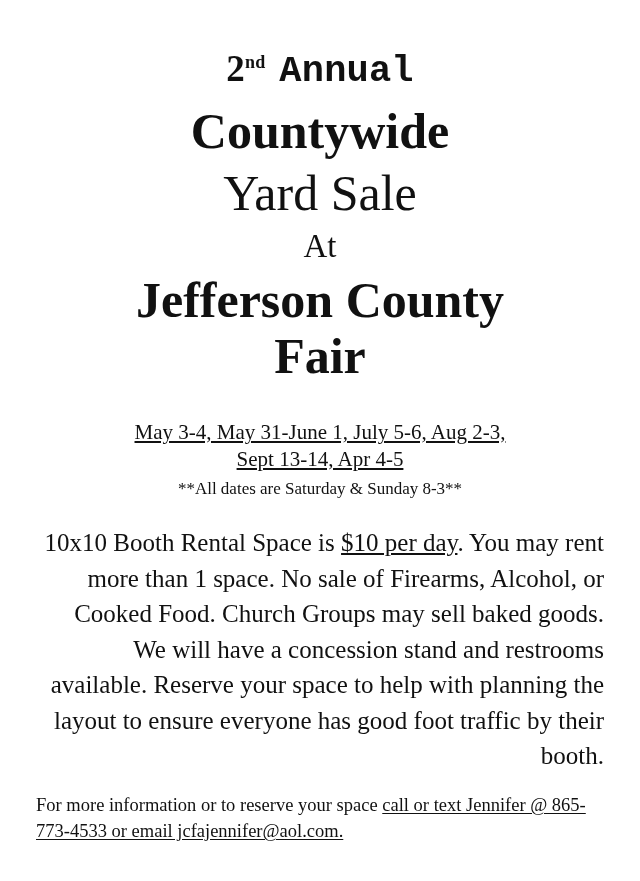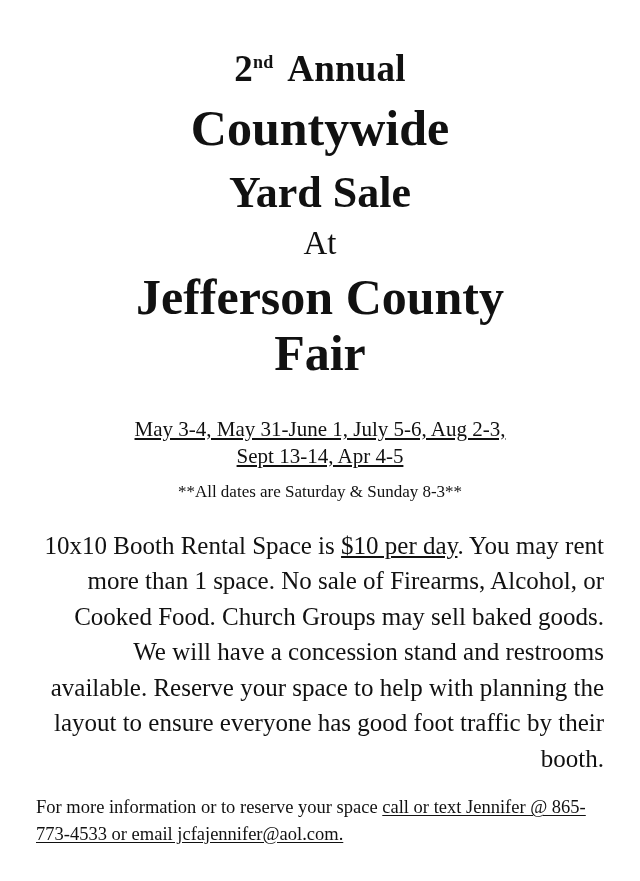--- a/index.html
+++ b/index.html
@@ -31,32 +31,33 @@
     margin-top: 10px;
     letter-spacing: 0.2px;
   }
   .line-annual .ord {
     font-size: 18px;
     vertical-align: super;
     font-weight: 700;
   }
   .line-annual .annual-word {
     margin-left: 14px;
+    font-family: Liberation Mono, monospace;
   }
   .line-countywide {
     font-size: 50px;
     font-weight: 700;
     line-height: 1.08;
     margin-top: 14px;
   }
   .line-yardsale {
-    font-size: 44px;
-    font-weight: 700;
+    font-size: 50px;
+    font-weight: 400;
     line-height: 1.08;
-    margin-top: 14px;
+    margin-top: 8px;
   }
   .line-at {
     font-size: 33px;
     font-weight: 400;
     line-height: 1.1;
     margin-top: 8px;
   }
   .line-jefferson {
     font-size: 50px;
     font-weight: 700;
@@ -74,21 +75,21 @@
     margin-top: 36px;
   }
   .dates-line {
     font-size: 21px;
     line-height: 1.28;
     text-decoration: underline;
     text-underline-offset: 2px;
   }
   .dates-note {
     font-size: 17px;
-    margin-top: 12px;
+    margin-top: 6px;
     line-height: 1.2;
   }
   .body-block {
     margin-top: 26px;
     font-size: 25px;
     line-height: 1.42;
     text-align: right;
   }
   .body-block p {
     margin: 0 0 18px 0;

